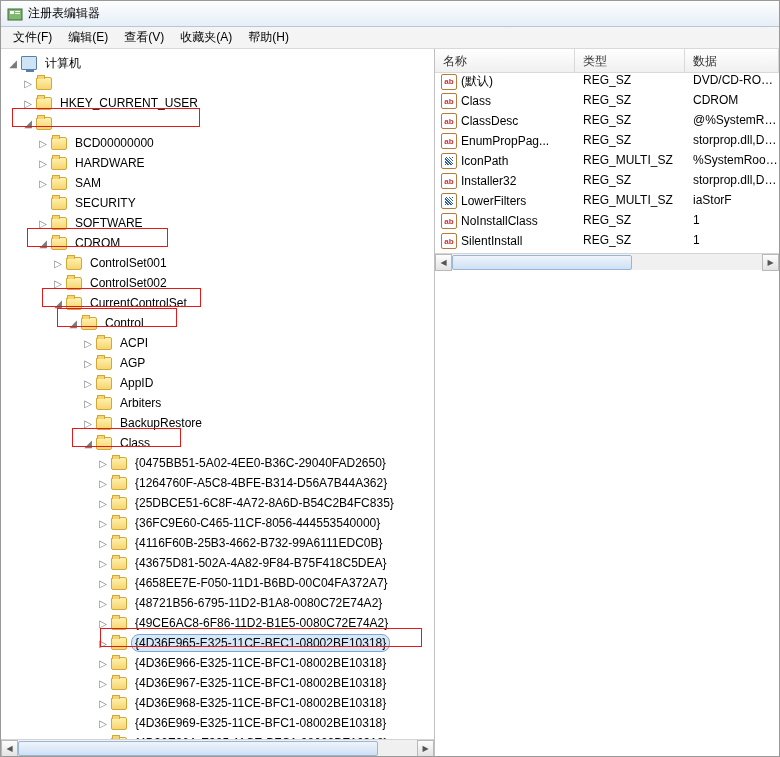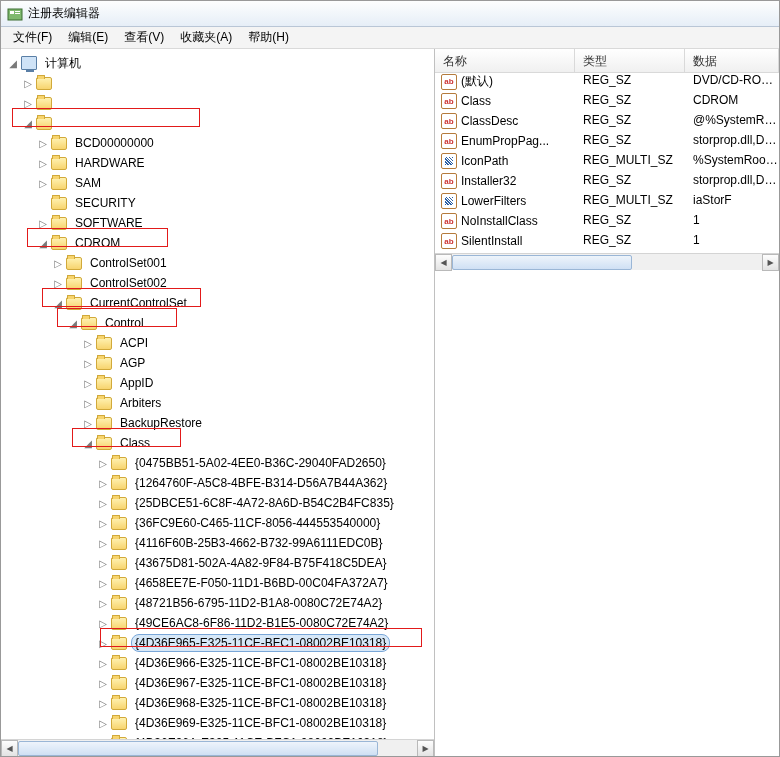--- a/index.html
+++ b/index.html
@@ -67,20 +67,21 @@
           <span class="computer-icon"></span>
           <span class="lbl">计算机</span>
         </div>
         <div class="node" style="padding-left:19px">
           <span class="tw">▷</span>
           <span class="folder"></span>
         </div>
         <div class="node" style="padding-left:19px">
           <span class="tw">▷</span>
           <span class="folder"></span>
+          <span class="lbl">HKEY_CURRENT_USER</span>
         </div>
         <div class="node" style="padding-left:19px">
           <span class="tw">◢</span>
           <span class="folder"></span>
         </div>
         <div class="node" style="padding-left:34px">
           <span class="tw">▷</span>
           <span class="folder"></span>
           <span class="lbl">BCD00000000</span>
         </div>

